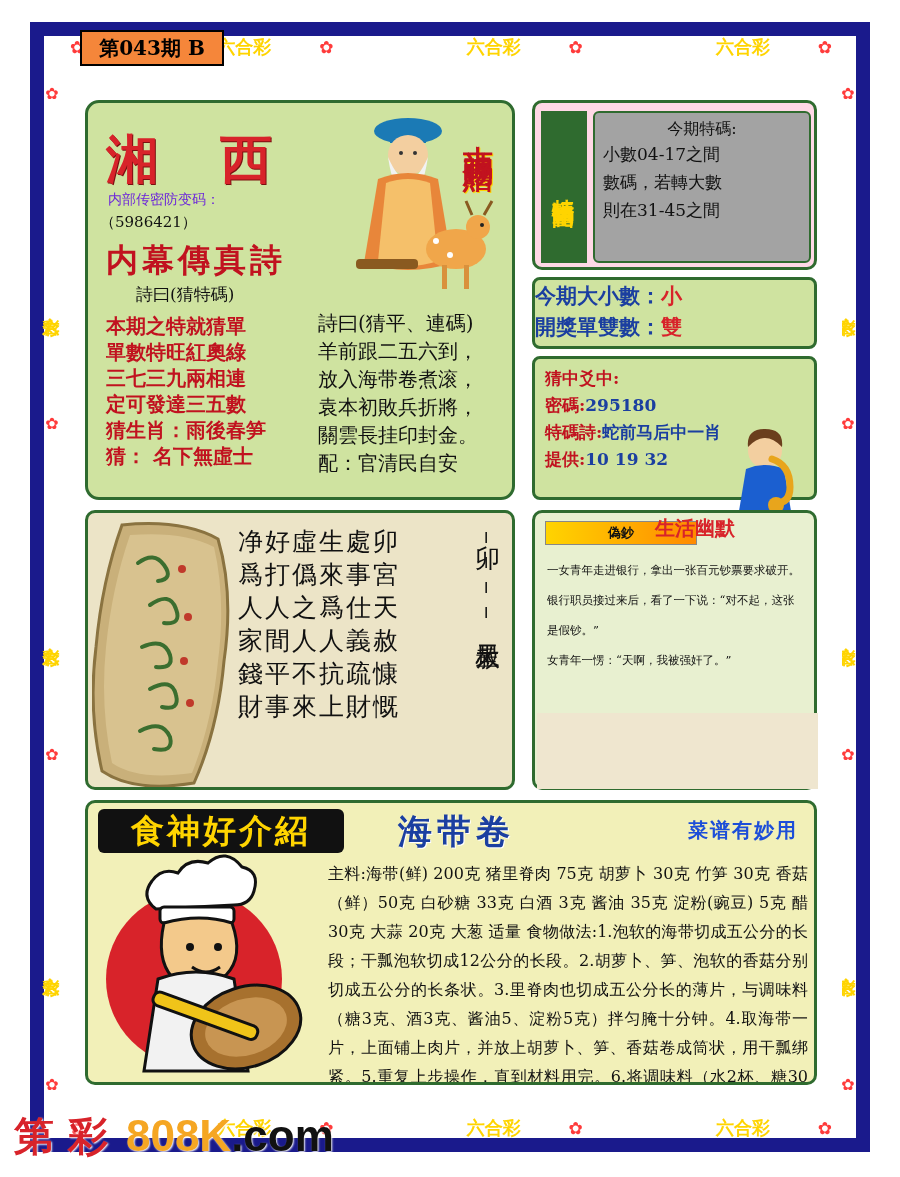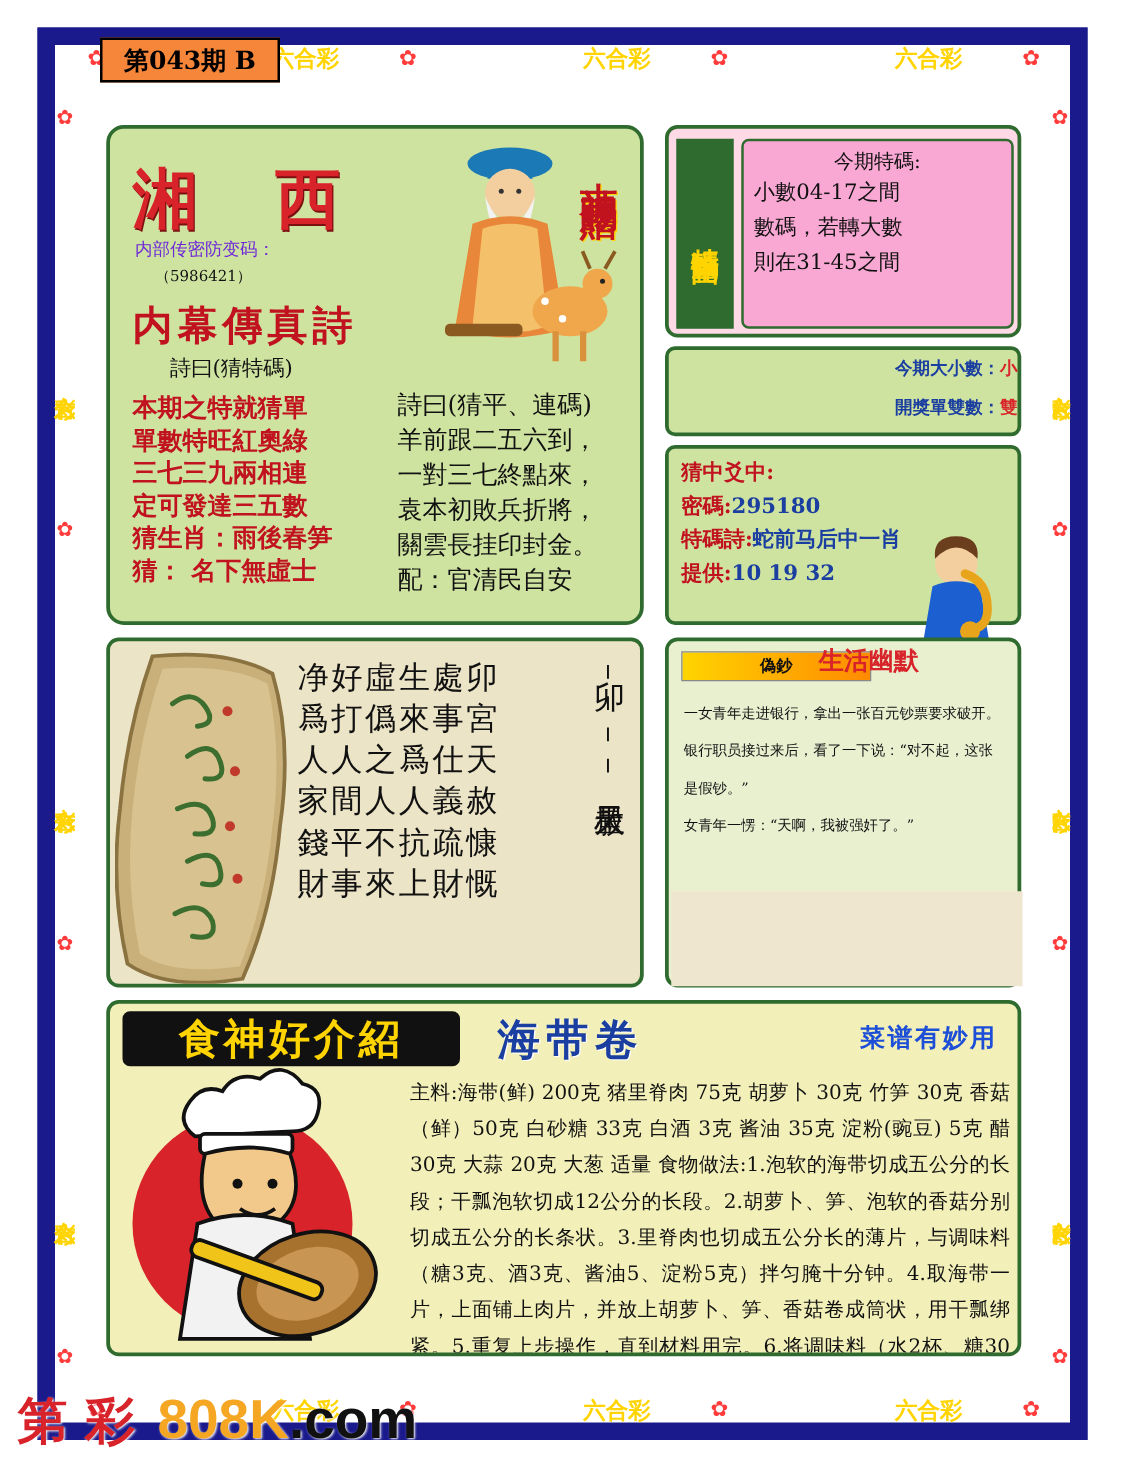--- a/index.html
+++ b/index.html
@@ -30,37 +30,37 @@
   .content{position:absolute;left:60px;top:72px;width:782px;height:1032px;background:#fff;}
 
   
   .issue{position:absolute;left:80px;top:30px;width:140px;height:32px;background:#f5863a;border:2px solid #000;display:flex;align-items:center;justify-content:center;font-size:20px;font-weight:bold;color:#000;z-index:12;font-family:"DejaVu Serif","Liberation Serif",serif;}
 
   
   .panel{position:absolute;box-sizing:border-box;}
   .p-main{left:25px;top:28px;width:430px;height:400px;background:#cfe3a0;border:3px solid #2f6b2f;border-radius:14px;overflow:hidden;}
   .xiangxi{position:absolute;left:18px;top:22px;font-size:52px;font-weight:bold;color:#d8232a;letter-spacing:22px;font-family:"DejaVu Serif","Liberation Serif",serif;text-shadow:1px 1px 0 #7a1010;}
   .secret-line{position:absolute;left:20px;top:88px;font-size:14px;color:#6d28d9;font-family:"DejaVu Serif","Liberation Serif",serif;}
-  .secret-num{position:absolute;left:36px;top:110px;font-size:12px;color:#111;font-family:"DejaVu Serif","Liberation Serif",serif;}
+  .secret-num{position:absolute;left:12px;top:110px;font-size:15px;color:#111;font-family:"DejaVu Serif","Liberation Serif",serif;}
   .neimu{position:absolute;left:18px;top:136px;font-size:32px;font-weight:bold;color:#c1121f;letter-spacing:4px;font-family:"DejaVu Serif","Liberation Serif",serif;}
   .shiyue{position:absolute;left:48px;top:180px;font-size:17px;color:#111;font-family:"DejaVu Serif","Liberation Serif",serif;}
   .poem-left{position:absolute;left:18px;top:210px;font-size:20px;color:#c1121f;line-height:26px;font-family:"DejaVu Serif","Liberation Serif",serif;font-weight:bold;}
   .poem-right{position:absolute;left:230px;top:206px;font-size:20px;color:#111;line-height:28px;font-family:"DejaVu Serif","Liberation Serif",serif;}
   .jishen{position:absolute;right:14px;top:18px;font-size:30px;color:#c1121f;font-weight:bold;writing-mode:vertical-rl;letter-spacing:6px;font-family:"DejaVu Serif","Liberation Serif",serif;text-shadow:1px 1px 0 #ffd400;}
   .god-art{position:absolute;left:228px;top:6px;width:180px;height:200px;}
 
   
   .p-tema{left:472px;top:28px;width:285px;height:170px;background:#ffd9e6;border:3px solid #2f6b2f;border-radius:10px;}
   .tema-label{position:absolute;left:6px;top:8px;width:46px;height:152px;background:#2f6b2f;color:#ffd400;font-size:22px;font-weight:bold;writing-mode:vertical-rl;text-align:center;letter-spacing:3px;display:flex;align-items:center;justify-content:center;font-family:"DejaVu Serif","Liberation Serif",serif;}
-  .tema-box{position:absolute;left:58px;top:8px;width:218px;height:152px;background:#f9a8d4;border:2px solid #2f6b2f;border-radius:6px;padding:6px 8px;box-sizing:border-box;}
+  .tema-box{position:absolute;left:58px;top:8px;width:218px;height:152px;background:#a3a3a3;border:2px solid #2f6b2f;border-radius:6px;padding:6px 8px;box-sizing:border-box;}
   .tema-title{font-size:16px;color:#111;text-align:center;font-family:"DejaVu Serif","Liberation Serif",serif;}
   .tema-line{font-size:17px;color:#111;line-height:28px;font-family:"DejaVu Serif","Liberation Serif",serif;}
 
   .p-dx{left:472px;top:205px;width:285px;height:72px;background:#cfe3a0;border:3px solid #2f6b2f;border-radius:8px;}
-  .dx-line{font-size:14px;font-weight:bold;color:#1b3fa0;text-align:right;line-height:31px;font-family:"DejaVu Serif","Liberation Serif",serif;}
+  .dx-line{font-size:21px;font-weight:bold;color:#1b3fa0;text-align:left;line-height:31px;font-family:"DejaVu Serif","Liberation Serif",serif;}
   .dx-line .hl{color:#d8232a;}
 
   .p-hit{left:472px;top:284px;width:285px;height:144px;background:#cfe3a0;border:3px solid #2f6b2f;border-radius:8px;padding:6px 10px;box-sizing:border-box;}
   .hit-row{font-size:17px;color:#c1121f;line-height:27px;font-family:"DejaVu Serif","Liberation Serif",serif;font-weight:bold;}
   .hit-row .k{color:#c1121f;}
   .hit-row .v{color:#1b3fa0;}
   .sax-art{position:absolute;right:-6px;bottom:-58px;width:110px;height:130px;}
 
   
   .p-stone{left:25px;top:438px;width:430px;height:280px;background:#ece4c7;border:3px solid #2f6b2f;border-radius:10px;overflow:hidden;}
@@ -69,21 +69,21 @@
 
   
   .p-joke{left:472px;top:438px;width:285px;height:280px;background:#e8f0d0;border:3px solid #2f6b2f;border-radius:10px;}
   .joke-badge{position:absolute;left:10px;top:8px;width:150px;height:22px;background:linear-gradient(90deg,#ffd400,#ff8a00);border:1px solid #888;display:flex;align-items:center;justify-content:center;font-size:13px;font-weight:bold;color:#111;font-family:"DejaVu Serif","Liberation Serif",serif;}
   .joke-title{position:absolute;left:120px;top:2px;font-size:20px;font-weight:bold;color:#d8232a;font-family:"DejaVu Serif","Liberation Serif",serif;}
   .joke-body{position:absolute;left:12px;top:42px;width:258px;font-size:11.5px;color:#111;line-height:30px;font-family:"DejaVu Serif","Liberation Serif",serif;}
   .joke-shade{position:absolute;left:2px;top:200px;width:281px;height:76px;background:#efe6cf;}
 
   
   .p-food{left:25px;top:728px;width:732px;height:285px;background:#f2f0b8;border:3px solid #2f6b2f;border-radius:10px;overflow:hidden;}
-  .food-title{position:absolute;left:10px;top:6px;width:270px;height:44px;background:#111;border-radius:6px;display:flex;align-items:center;justify-content:center;}
+  .food-title{position:absolute;left:10px;top:6px;width:246px;height:44px;background:#111;border-radius:6px;display:flex;align-items:center;justify-content:center;}
   .food-title span{font-size:33px;font-weight:bold;color:#ffd400;letter-spacing:3px;font-family:"DejaVu Serif","Liberation Serif",serif;}
   .dish-name{position:absolute;left:310px;top:6px;font-size:34px;font-weight:bold;color:#1b3fa0;letter-spacing:5px;font-family:"DejaVu Serif","Liberation Serif",serif;text-shadow:1px 1px 0 #fff;}
   .food-sub{position:absolute;right:16px;top:14px;font-size:20px;font-weight:bold;color:#1d4ed8;letter-spacing:2px;font-family:"DejaVu Serif","Liberation Serif",serif;}
   .food-body{position:absolute;left:240px;top:56px;width:480px;font-size:16px;color:#111;line-height:29px;font-family:"DejaVu Serif","Liberation Serif",serif;text-align:justify;}
   .chef-art{position:absolute;left:10px;top:48px;width:230px;height:228px;}
 
   
   .watermark{position:absolute;left:14px;top:1108px;width:872px;height:56px;display:flex;align-items:center;z-index:20;gap:12px;}
   .wm-left{font-size:40px;font-weight:bold;color:#d8232a;font-family:"DejaVu Serif","Liberation Serif",serif;text-shadow:1px 1px 2px #fff;}
   .wm-right{font-size:44px;font-weight:bold;color:#f5a623;font-family:"Liberation Sans",sans-serif;margin-left:6px;text-shadow:1px 1px 2px #fff;}
@@ -171,21 +171,21 @@
         <div>單數特旺紅奧綠</div>
         <div>三七三九兩相連</div>
         <div>定可發達三五數</div>
         <div>猜生肖：雨後春笋</div>
         <div>猜： 名下無虛士</div>
       </div>
 
       <div class="poem-right">
         <div>詩曰(猜平、連碼)</div>
         <div>羊前跟二五六到，</div>
-        <div>一對三七終點來，</div>
+        <div>放入海带卷煮滚，</div>
         <div>袁本初敗兵折將，</div>
         <div>關雲長挂印封金。</div>
         <div>配：官清民自安</div>
       </div>
 
       <svg class="god-art" viewBox="0 0 180 200">
         <ellipse cx="92" cy="22" rx="34" ry="13" fill="#1b7ab5"></ellipse>
         <rect x="74" y="18" width="36" height="16" fill="#1b7ab5"></rect>
         <circle cx="92" cy="46" r="20" fill="#f3cfa0"></circle>
         <path d="M72 48 q20 46 40 0 q-6 40 -20 42 q-14 -2 -20 -42z" fill="#f2f2f2"></path>

